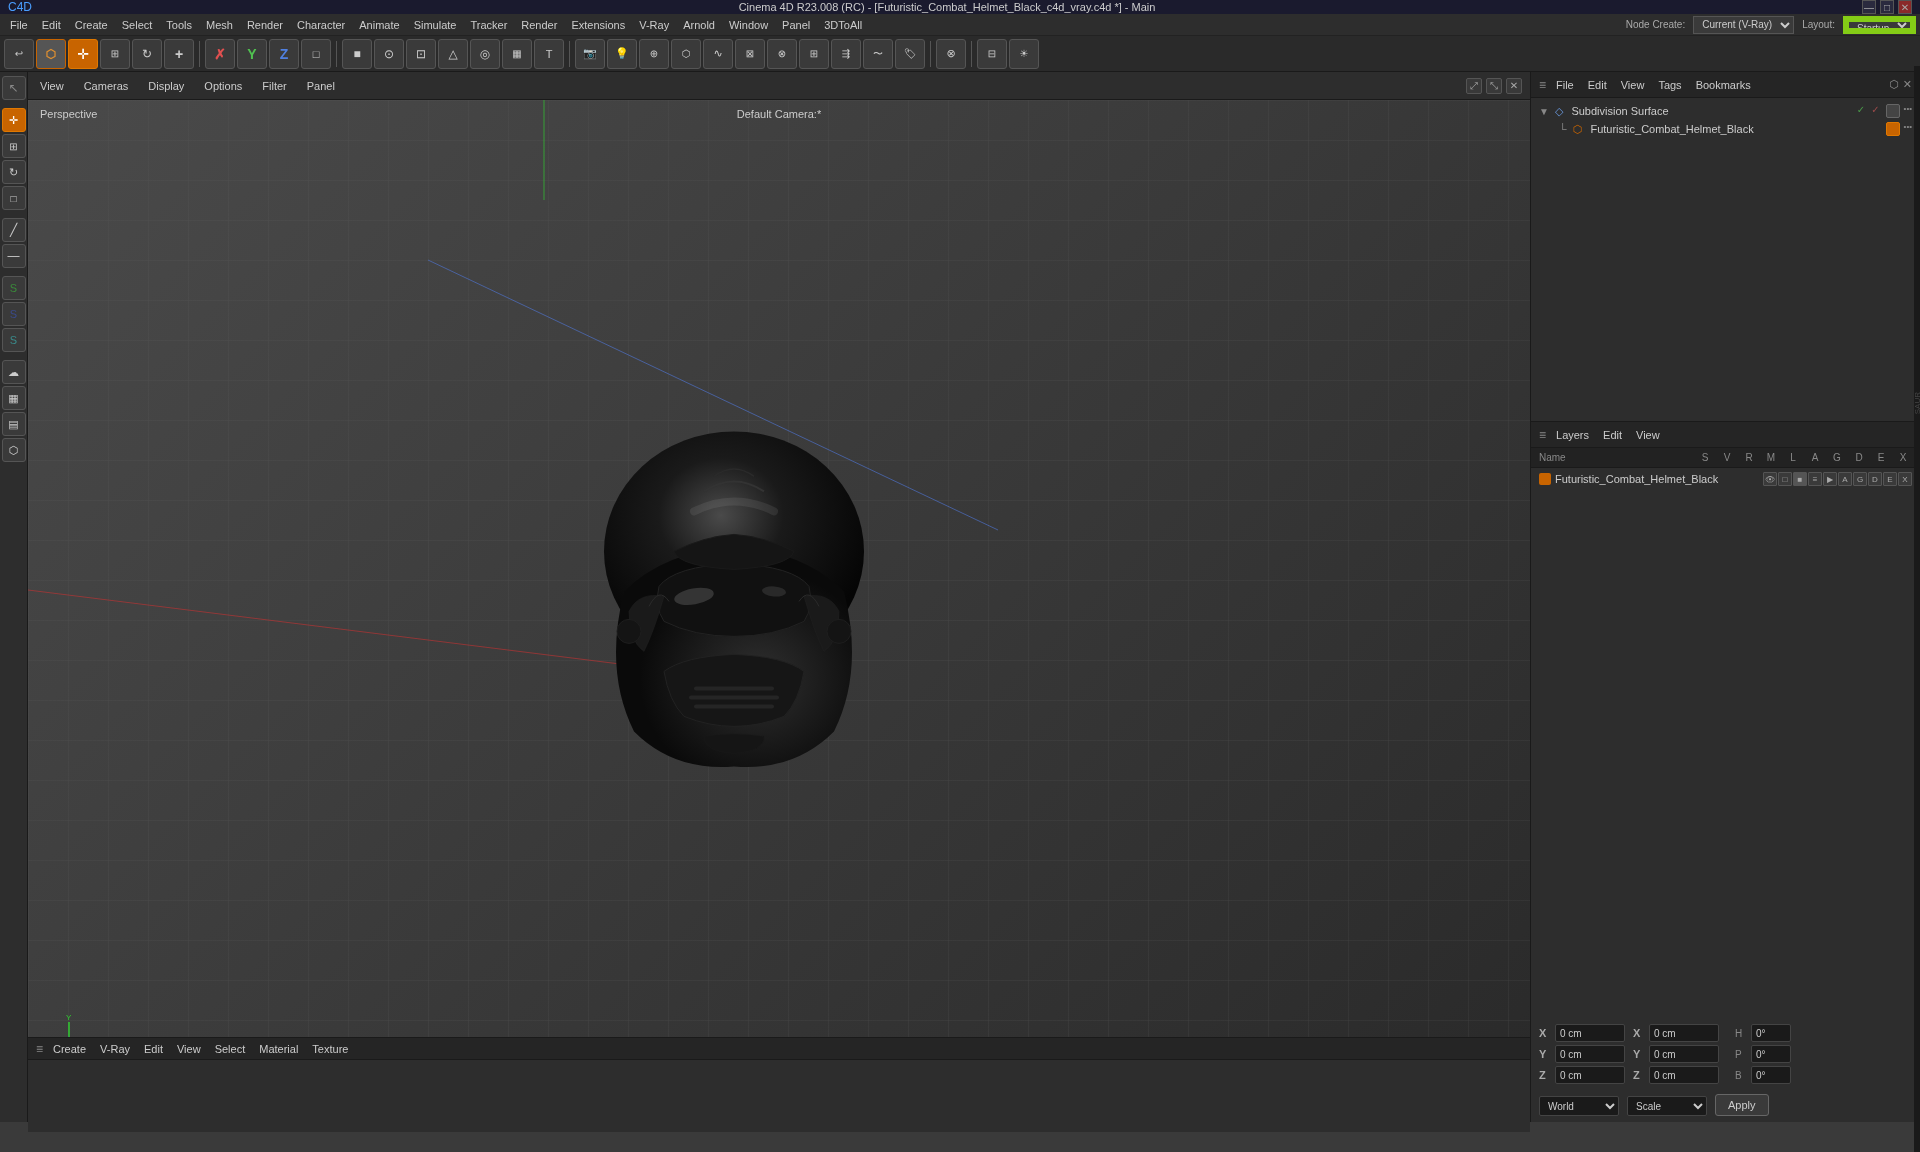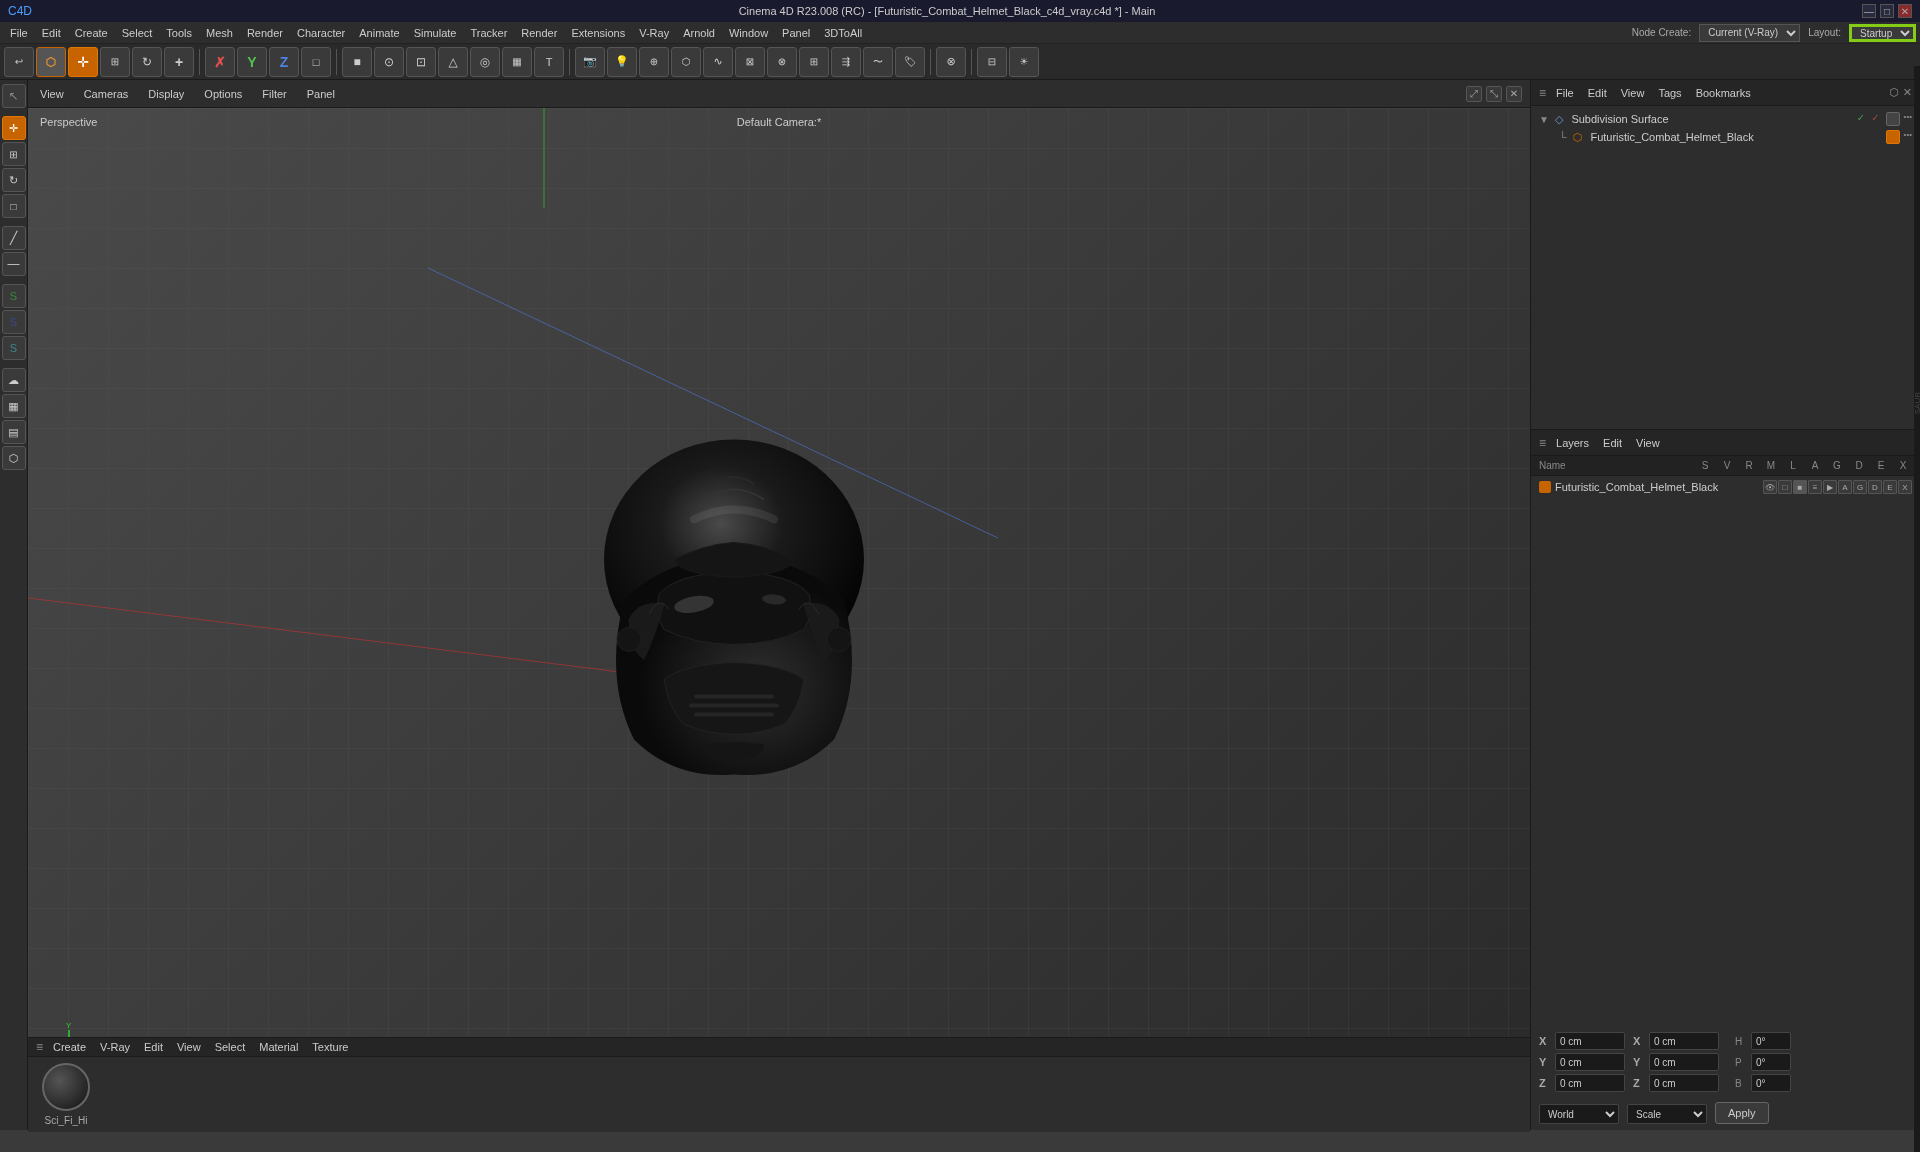--- a/index.html
+++ b/index.html
@@ -10,21 +10,21 @@
       font-family: Arial, sans-serif;
       font-size: 11px;
       color: #ccc;
       overflow: hidden;
       user-select: none;
     }
 
     
     #title-bar {
       width: 100%;
-      height: 22px;
+      height: 14px;
       background: #1a1a2e;
       display: flex;
       align-items: center;
       justify-content: space-between;
       padding: 0 8px;
       color: #aaa;
       font-size: 11px;
     }
     #title-bar .title { flex: 1; text-align: center; font-size: 11px; color: #ccc; }
     #title-bar .win-controls { display: flex; gap: 4px; }
@@ -483,21 +483,21 @@
   <div class="menu-item">Arnold</div>
   <div class="menu-item">Window</div>
   <div class="menu-item">Panel</div>
   <div class="menu-item">3DToAll</div>
   <div style="margin-left:auto; display:flex; align-items:center; gap:8px; font-size:10px; color:#aaa;">
     <span>Node Create:</span>
     <select style="background:#3a3a3a;border:1px solid #555;color:#ccc;font-size:10px;height:18px;padding:0 4px;">
       <option>Current (V-Ray)</option>
     </select>
     <span>Layout:</span>
-    <select style="background:#3a3a3a;border:3px solid #84cc16;color:#ccc;font-size:10px;height:18px;padding:0 4px;">
+    <select style="background:#3a3a3a;border:6px solid #84cc16;color:#ccc;font-size:10px;height:18px;padding:0 4px;">
       <option>Startup</option>
     </select>
   </div>
 </div>
 
 <div id="toolbar">
 
   <div class="toolbar-btn" style="font-size:10px;">↩</div>
   <div class="toolbar-btn" style="background:#555; border-color:#c86400; color:#e09030; font-weight:bold; font-size:12px;">⬡</div>
   <div class="toolbar-btn" style="background:#c86400; border-color:#e07800; color:#fff;">✛</div>
@@ -860,23 +860,17 @@
   <div style="height:22px; background:#252525; display:flex; align-items:center; padding:0 8px; gap:6px; border-bottom:1px solid #1a1a1a;">
     <span style="font-size:12px;color:#888;cursor:pointer;">≡</span>
     <div class="panel-menu-item">Create</div>
     <div class="panel-menu-item">V-Ray</div>
     <div class="panel-menu-item">Edit</div>
     <div class="panel-menu-item">View</div>
     <div class="panel-menu-item">Select</div>
     <div class="panel-menu-item">Material</div>
     <div class="panel-menu-item">Texture</div>
   </div>
-  <div style="flex:1; display:flex; align-items:center; padding:6px 12px; gap:10px;">
-    <div class="material-item">
-      <div class="material-thumb" style="width:48px;height:48px;border-radius:50%;background:radial-gradient(circle at 35% 35%, #555, #111);border:2px solid #666;cursor:pointer;"></div>
-      <div class="material-label">Sci_Fi_Hi</div>
-    </div>
-  </div>
 </div>
 
 <div style="position:absolute; top:66px; right:0; width:6px; background:#1a1a1a; bottom:0;">
   <div style="writing-mode:vertical-rl; transform:rotate(180deg); font-size:8px; color:#444; position:absolute; top:30%; left:50%; transform:translateX(-50%) rotate(180deg);">SAUR</div>
 </div>
 
 </body></html>

